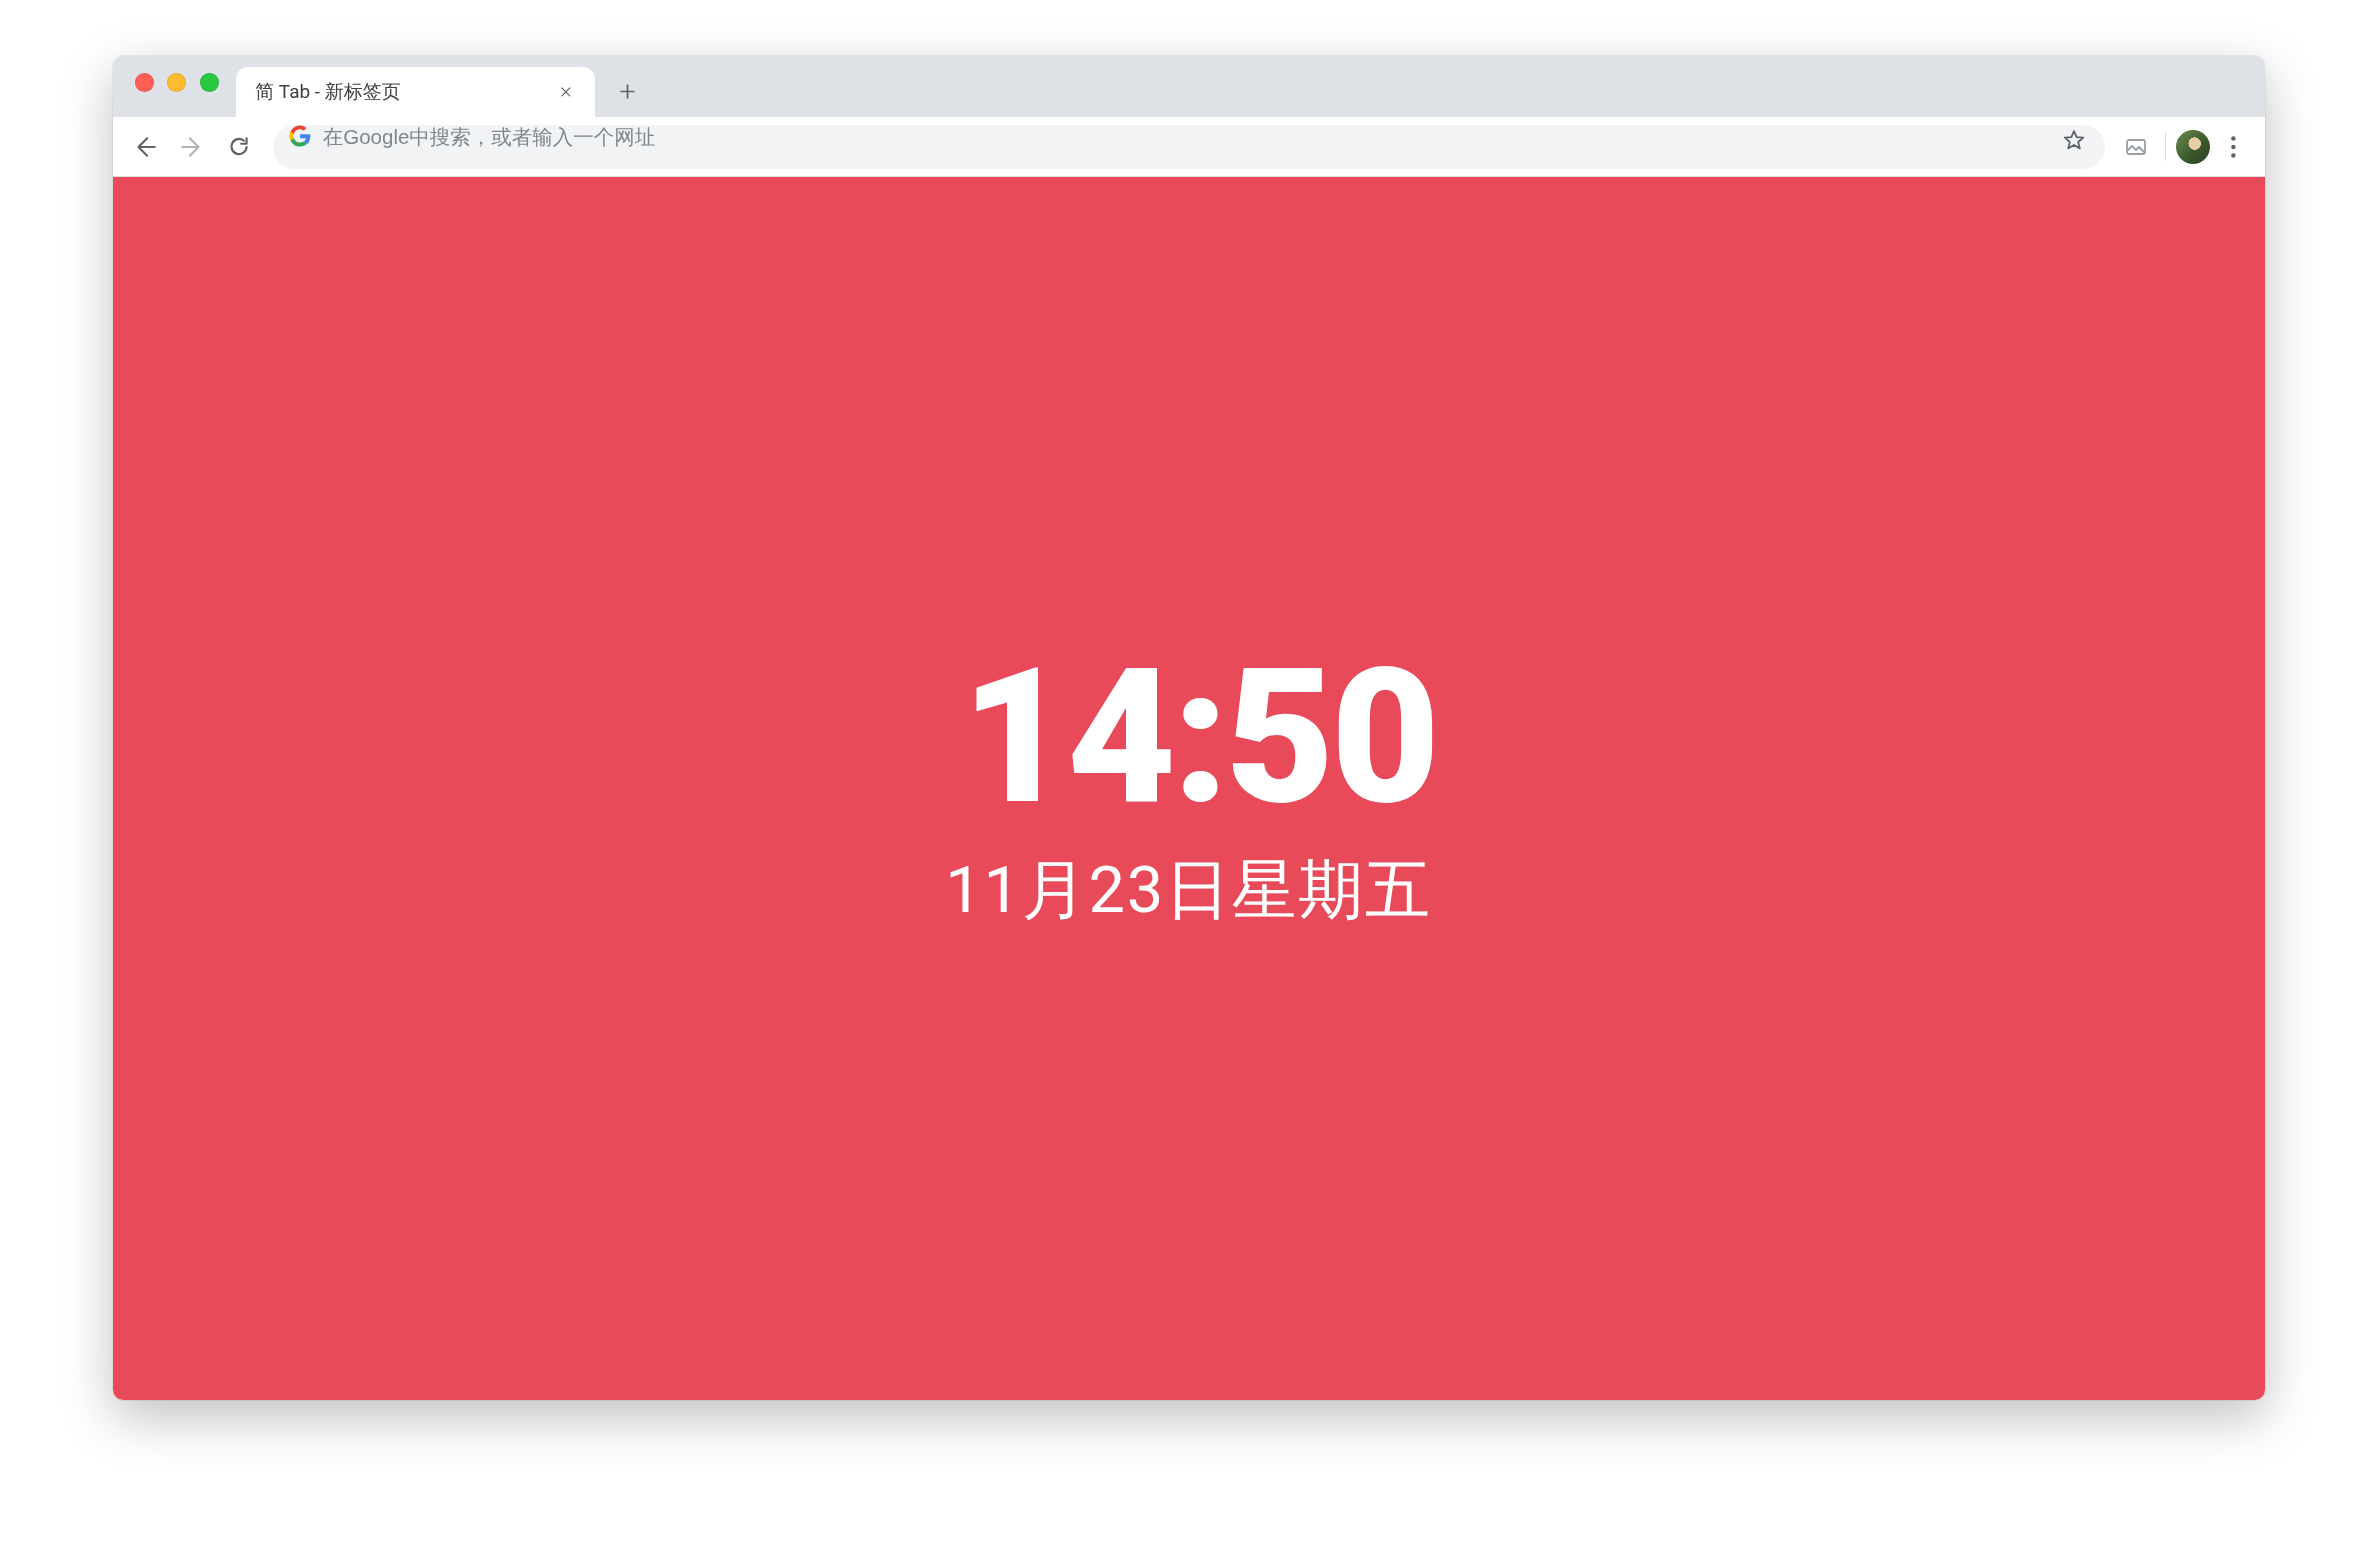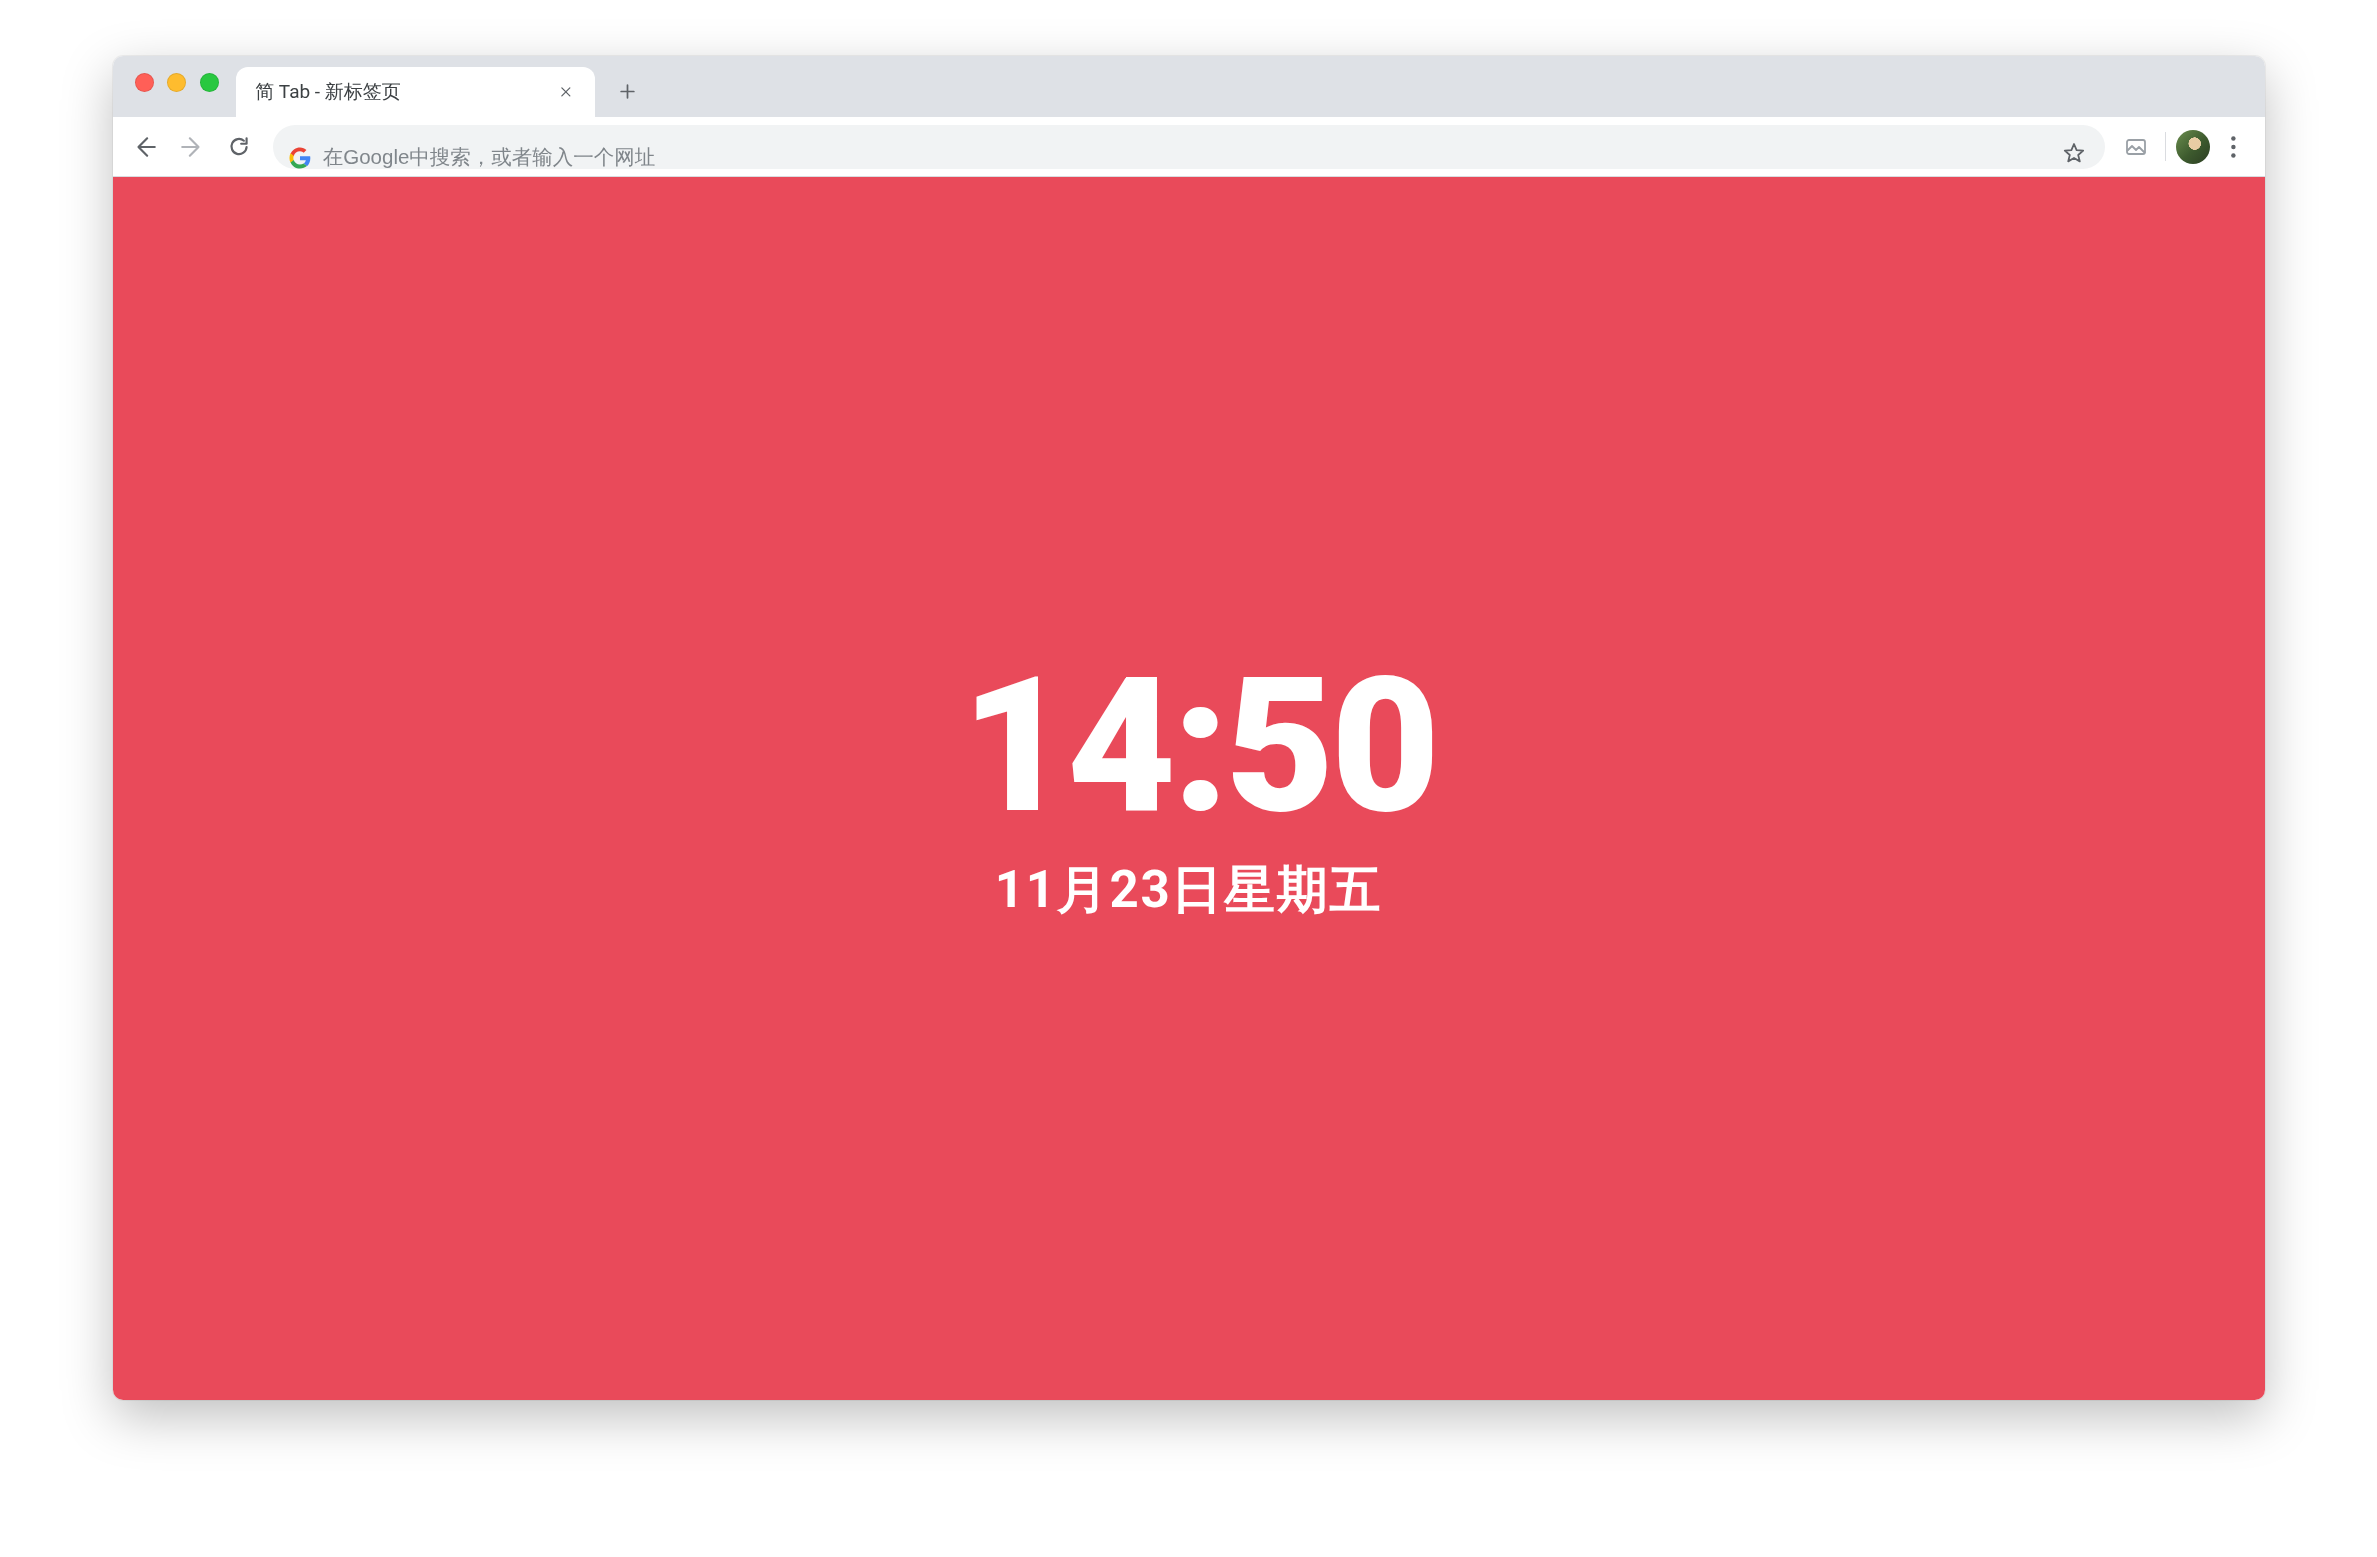--- a/index.html
+++ b/index.html
@@ -111,21 +111,21 @@
   }
   .tb-btn.disabled { color: #b0b3b8; cursor: default; }
   .tb-btn svg { width: 26px; height: 26px; }
   .omnibox {
     flex: 1;
     height: 44px;
     margin: 0 8.5px;
     background: #f1f3f4;
     border-radius: 22px;
     display: flex;
-    align-items: flex-end;
+    align-items: flex-start;
     padding: 0 15.4px;
     gap: 12px;
   }
   .omnibox-icon {
     width: 22px; height: 22px;
     display: flex; align-items: center; justify-content: center;
   }
   .omnibox-input {
     flex: 1;
     border: none;
@@ -188,22 +188,22 @@
   }
   .clock {
     font-size: 188px;
     font-weight: 900;
     letter-spacing: -3.4px;
     line-height: 1;
     margin-left: 21px;
   }
   .date {
     margin-top: 15.4px;
-    font-size: 51px;
-    font-weight: 700;
+    font-size: 65px;
+    font-weight: 400;
     letter-spacing: 1.7px;
   }
 </style>
 </head>
 <body>
 
 <div class="stage">
   <div class="browser-window">
 
     <div class="tab-strip">

